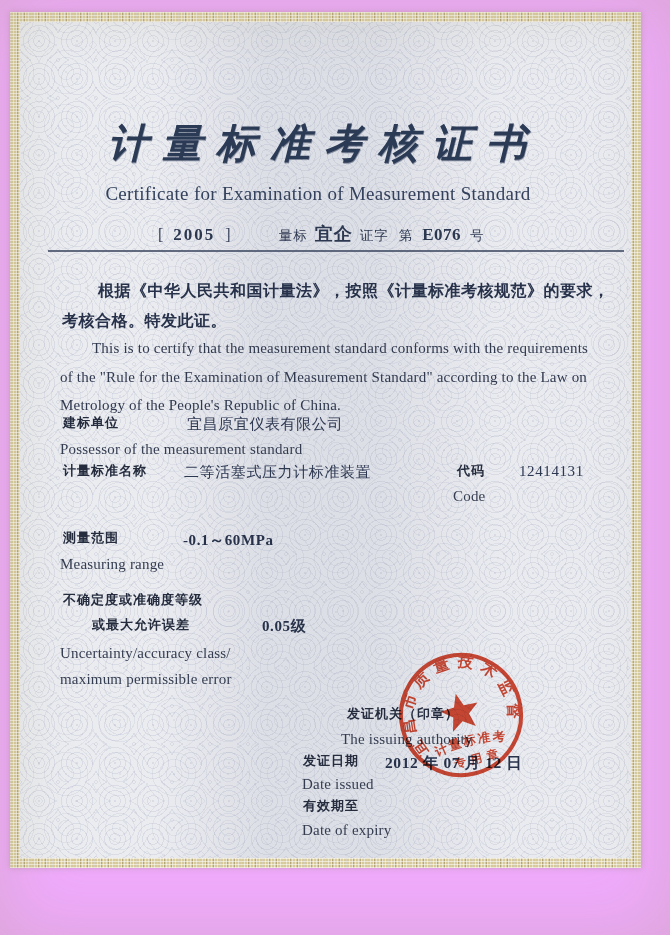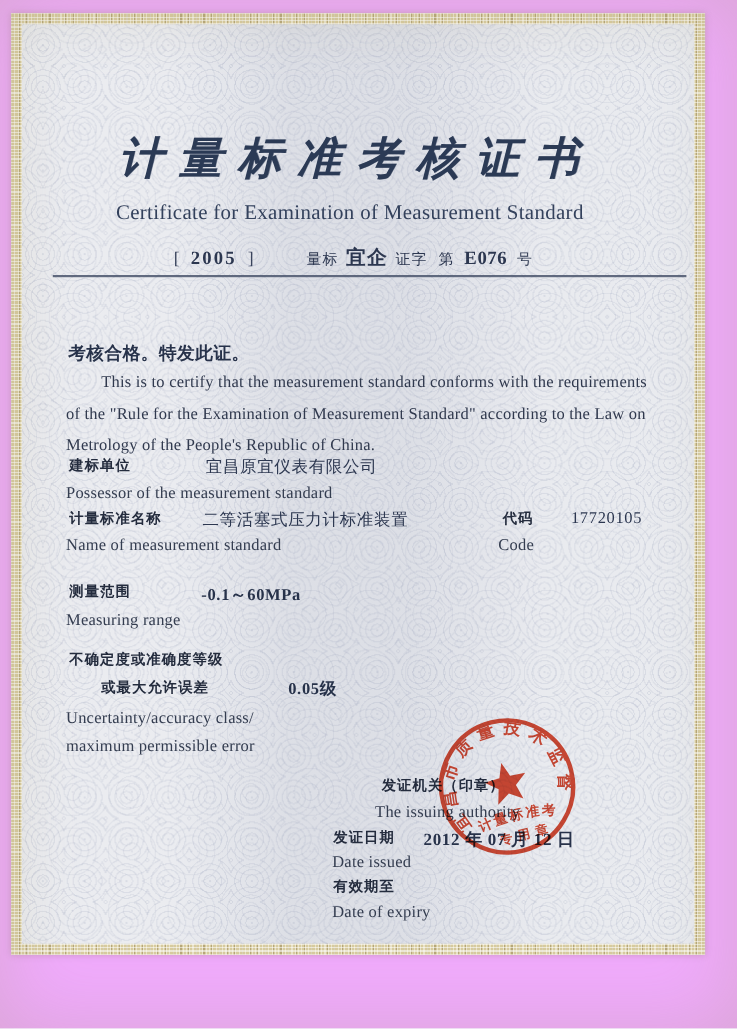--- a/index.html
+++ b/index.html
@@ -96,35 +96,35 @@
       <span class="gap"></span>
       <span class="small">量标</span>
       <span class="big">宜企</span>
       <span class="small">证字</span>
       <span class="small" style="margin-left:10px;">第</span>
       <span class="num">E076</span>
       <span class="small">号</span>
     </div>
     <div class="abs divider"></div>
 
+    <div class="abs cn-par" style="left:98px;top:281px;">根据《中华人民共和国计量法》，按照《计量标准考核规范》的要求，</div>
     <div class="abs cn-par" style="left:62px;top:311px;">考核合格。特发此证。</div>
 
     <div class="abs en-par" style="left:92px;top:340px;">This is to certify that the measurement standard conforms with the requirements</div>
     <div class="abs en-par" style="left:60px;top:369px;">of  the "Rule for the Examination of Measurement  Standard" according to the Law on</div>
     <div class="abs en-par" style="left:60px;top:397px;">Metrology of the People's Republic of China.</div>
 
     <div class="abs lab-cn" style="left:63px;top:414px;">建标单位</div>
     <div class="abs val" style="left:187px;top:415px;">宜昌原宜仪表有限公司</div>
     <div class="abs lab-en" style="left:60px;top:441px;">Possessor of the measurement standard</div>
 
     <div class="abs lab-cn" style="left:63px;top:462px;">计量标准名称</div>
     <div class="abs val" style="left:184px;top:463px;">二等活塞式压力计标准装置</div>
     <div class="abs lab-cn" style="left:457px;top:462px;">代码</div>
-    <div class="abs val" style="left:519px;top:463px;">17720105</div>
-    <div class="abs lab-en" style="left:60px;top:488px;">Name of measurement standard</div>
+    <div class="abs val" style="left:519px;top:463px;">12414131</div>
     <div class="abs lab-en" style="left:453px;top:488px;">Code</div>
 
     <div class="abs lab-cn" style="left:63px;top:529px;">测量范围</div>
     <div class="abs val-strong" style="left:183px;top:531px;">-0.1～60MPa</div>
     <div class="abs lab-en" style="left:60px;top:556px;">Measuring range</div>
 
     <div class="abs lab-cn" style="left:63px;top:591px;">不确定度或准确度等级</div>
     <div class="abs lab-cn" style="left:92px;top:616px;">或最大允许误差</div>
     <div class="abs val-strong" style="left:262px;top:617px;">0.05级</div>
     <div class="abs lab-en" style="left:60px;top:645px;">Uncertainty/accuracy class/</div>

